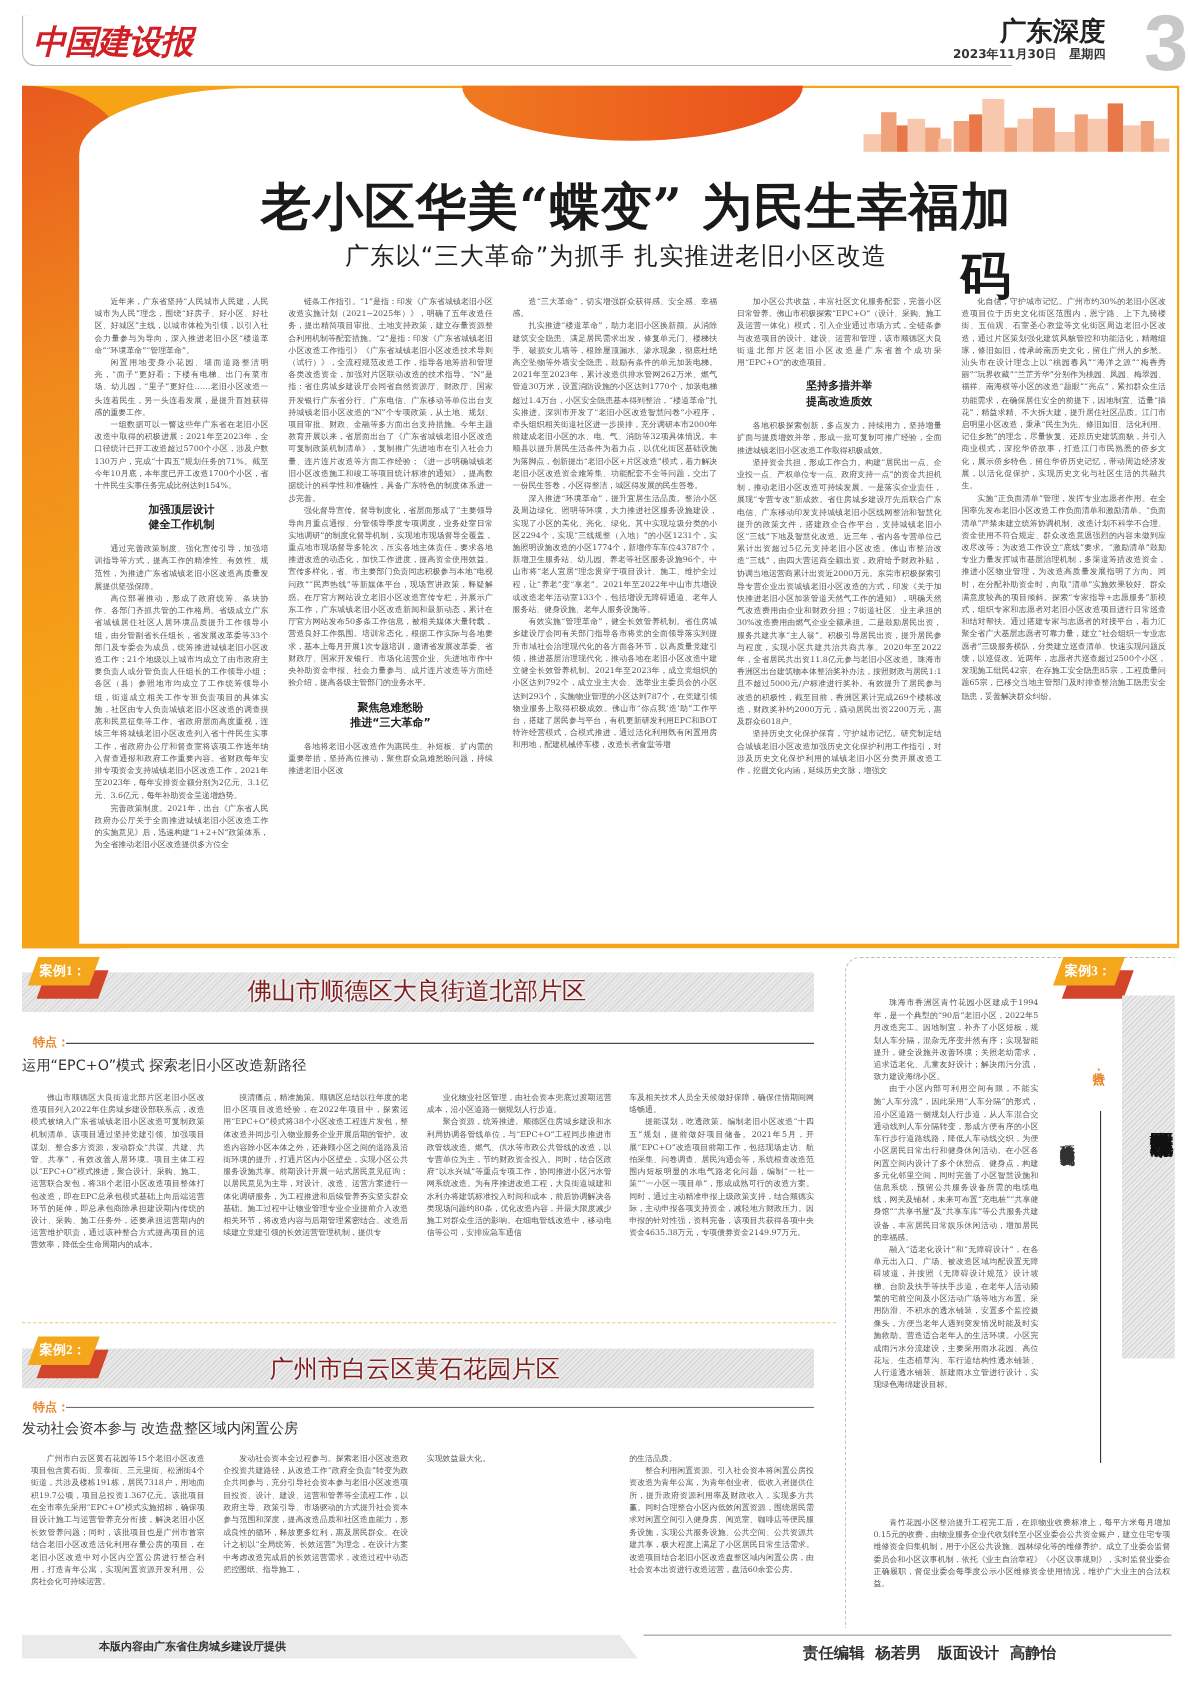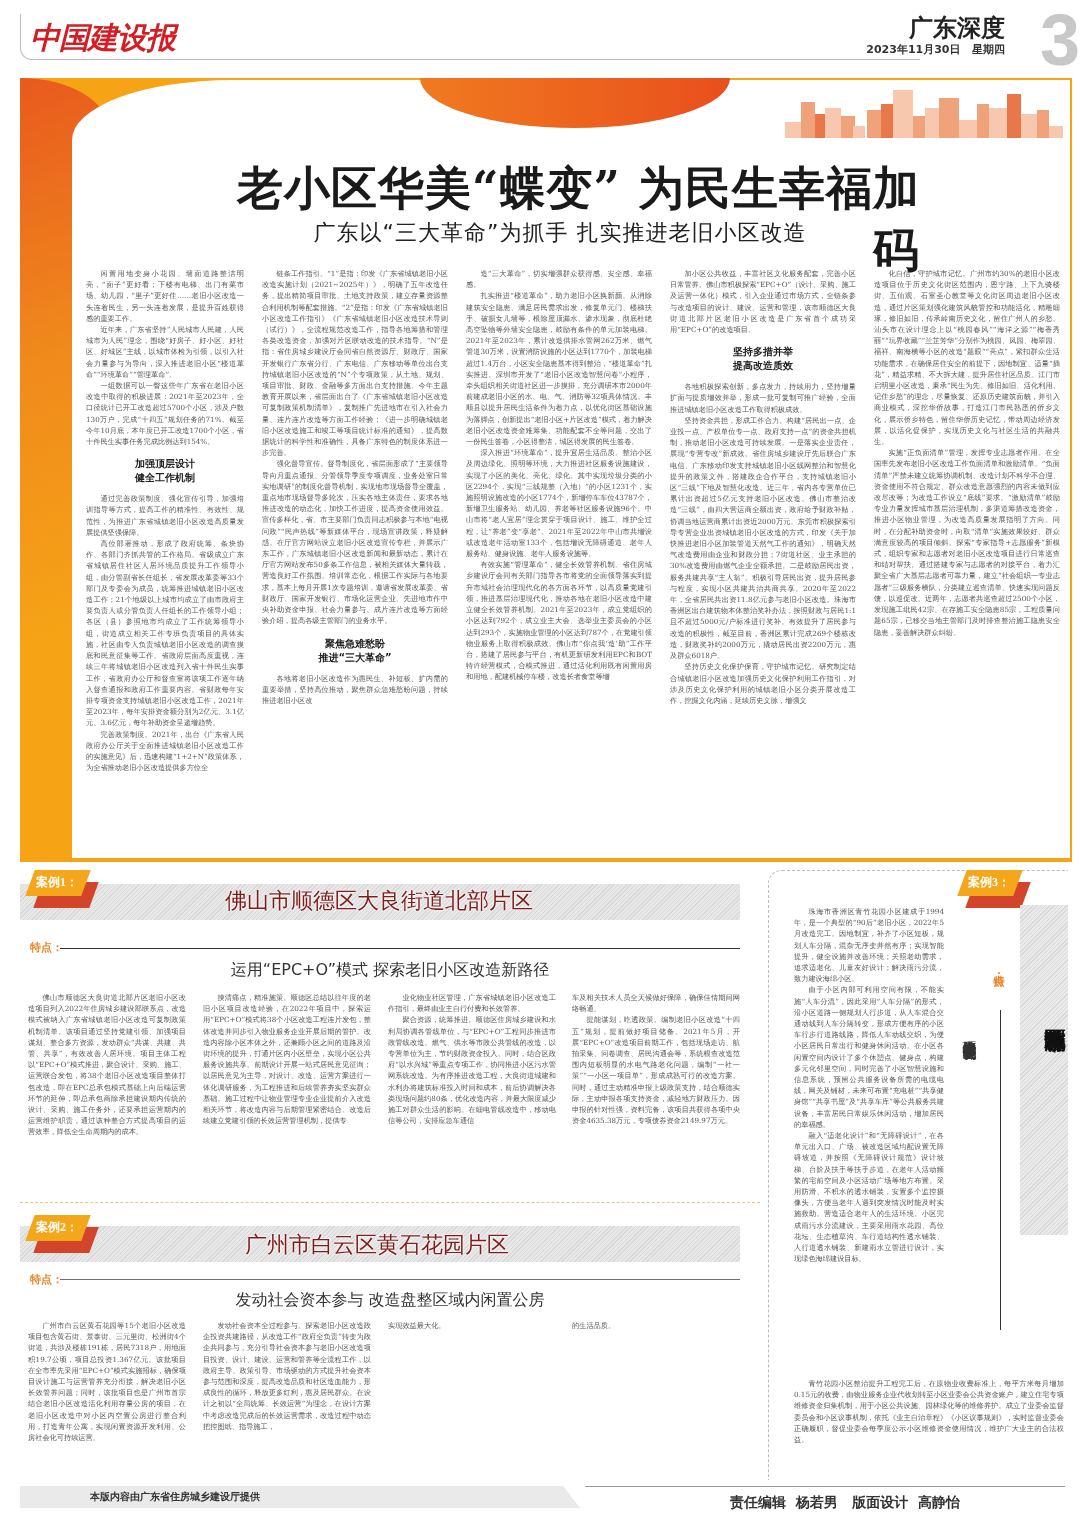--- a/index.html
+++ b/index.html
@@ -36,21 +36,21 @@
   
   .case-band { position: absolute; height: 36px; background: repeating-linear-gradient(135deg, #d8d8d8 0 1px, #e8e8e8 1px 3px); }
   .case-title { position: absolute; font-family: "DejaVu Sans", sans-serif; font-size: 22px; color: #7f1d1d; text-shadow: 0 0 2px #fff, 0 0 3px #fff; }
   .case-tag { position: absolute; width: 60px; height: 30px; }
   .case-tag .red { position: absolute; left: 8px; top: 12px; width: 56px; height: 26px; background: #d2452b; transform: skewX(-20deg); }
   .case-tag .gold { position: absolute; left: 0; top: 0; width: 56px; height: 26px; background: #f4a71b; transform: skewX(-20deg); }
   .case-tag .label { position: absolute; left: 6px; top: 4px; font-family: Liberation Serif, serif; font-weight: bold; font-size: 12px; color: #fff; white-space: nowrap; text-align: center; }
 
   .feat-label { position: absolute; font-family: "DejaVu Sans", sans-serif; font-size: 11px; color: #e8862b; font-weight: bold; }
   .feat-line { position: absolute; height: 1px; background: #333; }
-  .feat-text { position: absolute; font-family: "DejaVu Sans", sans-serif; font-size: 16px; color: #333; text-align: center; }
+  .feat-text { position: absolute; font-family: "DejaVu Sans", sans-serif; font-size: 13px; color: #333; text-align: left; }
 
   .dotted-h { position: absolute; height: 0; border-top: 1px dashed #e9c96c; }
 
   .case3-box { position: absolute; left: 768px; top: 870px; width: 300px; height: 610px; border-left: 1px dashed #bbb; border-top: 1px dashed #bbb; border-top-left-radius: 14px; }
   .case3-band { position: absolute; left: 1020px; top: 905px; width: 48px; height: 330px; background: repeating-linear-gradient(135deg, #d8d8d8 0 1px, #eaeaea 1px 3px); }
   .case3-title { position: absolute; left: 1020px; top: 1012px; width: 48px; font-family: "DejaVu Sans", sans-serif; font-size: 22px; line-height: 26px; color: #111; text-align: center; writing-mode: vertical-rl; }
   .case3-feat-label { position: absolute; left: 990px; top: 966px; font-family: "DejaVu Sans", sans-serif; font-size: 11px; color: #e8862b; font-weight: bold; writing-mode: vertical-rl; }
   .case3-vline { position: absolute; left: 1000px; top: 1010px; width: 1px; height: 320px; background: #333; }
   .case3-feat-text { position: absolute; left: 960px; top: 1030px; writing-mode: vertical-rl; font-family: "DejaVu Sans", sans-serif; font-size: 14px; line-height: 20px; color: #333; }
 
@@ -95,22 +95,22 @@
   <div class="bldg d" style="left:222px;width:14px;height:44px"></div>
   <div class="bldg l" style="left:236px;width:16px;height:24px"></div>
   <div class="bldg" style="left:252px;width:12px;height:28px"></div>
   <div class="bldg l" style="left:264px;width:14px;height:12px"></div>
 </div>
 
 <div class="headline">老小区华美“蝶变” 为民生幸福加码</div>
 <div class="subheadline">广东以“三大革命”为抓手  扎实推进老旧小区改造</div>
 
 <div class="col" style="left:86px;top:268px;width:158px;height:592px">
+  <p>近年来，广东省坚持“人民城市人民建，人民城市为人民”理念，围绕“好房子、好小区、好社区、好城区”主线，以城市体检为引领，以引入社会力量参与为导向，深入推进老旧小区“楼道革命”“环境革命”“管理革命”。</p>
   <p>闲置用地变身小花园、墙面道路整洁明亮，“面子”更好看；下楼有电梯、出门有菜市场、幼儿园，“里子”更好住……老旧小区改造一头连着民生，另一头连着发展，是提升百姓获得感的重要工作。</p>
-  <p>近年来，广东省坚持“人民城市人民建，人民城市为人民”理念，围绕“好房子、好小区、好社区、好城区”主线，以城市体检为引领，以引入社会力量参与为导向，深入推进老旧小区“楼道革命”“环境革命”“管理革命”。</p>
   <p>一组数据可以一瞥这些年广东省在老旧小区改造中取得的积极进展：2021年至2023年，全口径统计已开工改造超过5700个小区，涉及户数130万户，完成“十四五”规划任务的71%。截至今年10月底，本年度已开工改造1700个小区，省十件民生实事任务完成比例达到154%。</p>
   <div class="sub-h" style="white-space:pre-line">加强顶层设计
 健全工作机制</div>
   <p>通过完善政策制度、强化宣传引导，加强培训指导等方式，提高工作的精准性、有效性、规范性，为推进广东省城镇老旧小区改造高质量发展提供坚强保障。</p>
   <p>高位部署推动，形成了政府统筹、条块协作、各部门齐抓共管的工作格局。省级成立广东省城镇居住社区人居环境品质提升工作领导小组，由分管副省长任组长，省发展改革委等33个部门及专委会为成员，统筹推进城镇老旧小区改造工作；21个地级以上城市均成立了由市政府主要负责人或分管负责人任组长的工作领导小组；各区（县）参照地市均成立了工作统筹领导小组，街道成立相关工作专班负责项目的具体实施，社区由专人负责城镇老旧小区改造的调查摸底和民意征集等工作。省政府层面高度重视，连续三年将城镇老旧小区改造列入省十件民生实事工作，省政府办公厅和督查室将该项工作逐年纳入督查通报和政府工作重要内容。省财政每年安排专项资金支持城镇老旧小区改造工作，2021年至2023年，每年安排资金额分别为2亿元、3.1亿元、3.6亿元，每年补助资金呈递增趋势。</p>
   <p>完善政策制度。2021年，出台《广东省人民政府办公厅关于全面推进城镇老旧小区改造工作的实施意见》后，迅速构建“1+2+N”政策体系，为全省推动老旧小区改造提供多方位全</p>
 </div>
 
 <div class="col" style="left:262px;top:268px;width:186px;height:592px">
   <p>链条工作指引。“1”是指：印发《广东省城镇老旧小区改造实施计划（2021~2025年）》，明确了五年改造任务，提出精简项目审批、土地支持政策，建立存量资源整合利用机制等配套措施。“2”是指：印发《广东省城镇老旧小区改造工作指引》《广东省城镇老旧小区改造技术导则（试行）》，全流程规范改造工作，指导各地筹措和管理各类改造资金，加强对片区联动改造的技术指导。“N”是指：省住房城乡建设厅会同省自然资源厅、财政厅、国家开发银行广东省分行、广东电信、广东移动等单位出台支持城镇老旧小区改造的“N”个专项政策，从土地、规划、项目审批、财政、金融等多方面出台支持措施。今年主题教育开展以来，省层面出台了《广东省城镇老旧小区改造可复制政策机制清单》，复制推广先进地市在引入社会力量、连片连片改造等方面工作经验；《进一步明确城镇老旧小区改造施工和竣工等项目统计标准的通知》，提高数据统计的科学性和准确性，具备广东特色的制度体系进一步完善。</p>
@@ -152,21 +152,21 @@
 <div class="feat-line" style="left:60px;top:948px;width:680px"></div>
 <div class="feat-text" style="left:20px;top:960px;width:740px">运用“EPC+O”模式  探索老旧小区改造新路径</div>
 
 <div class="col" style="left:28px;top:992px;width:158px;height:200px">
     <p>佛山市顺德区大良街道北部片区老旧小区改造项目列入2022年住房城乡建设部联系点，改造模式被纳入广东省城镇老旧小区改造可复制政策机制清单。该项目通过坚持党建引领、加强项目谋划、整合多方资源，发动群众“共谋、共建、共管、共享”，有效改善人居环境。项目主体工程以“EPC+O”模式推进，聚合设计、采购、施工、运营联合发包，将38个老旧小区改造项目整体打包改造，即在EPC总承包模式基础上向后端运营环节的延伸，即总承包商除承担建设期内传统的设计、采购、施工任务外，还要承担运营期内的运营维护职责，通过该种整合方式提高项目的运营效率，降低全生命周期内的成本。</p>
   </div>
 <div class="col" style="left:203px;top:992px;width:168px;height:200px">
     <p>摸清痛点，精准施策。顺德区总结以往年度的老旧小区项目改造经验，在2022年项目中，探索运用“EPC+O”模式将38个小区改造工程连片发包，整体改造并同步引入物业服务企业开展后期的管护。改造内容除小区本体之外，还兼顾小区之间的道路及沿街环境的提升，打通片区内小区壁垒，实现小区公共服务设施共享。前期设计开展一站式居民意见征询；以居民意见为主导，对设计、改造、运营方案进行一体化调研服务，为工程推进和后续管养夯实坚实群众基础。施工过程中让物业管理专业企业提前介入改造相关环节，将改造内容与后期管理紧密结合。改造后续建立党建引领的长效运营管理机制，提供专</p>
   </div>
 <div class="col" style="left:388px;top:992px;width:168px;height:200px">
-    <p>业化物业社区管理，广东省城镇老旧小区改造工作指引，最终由业主自行付费和长效管养。</p>
+    <p>业化物业社区管理，由社会资本兜底过渡期运营成本，沿小区道路一侧规划人行步道。</p>
     <p>聚合资源，统筹推进。顺德区住房城乡建设和水利局协调各管线单位，与“EPC+O”工程同步推进市政管线改造。燃气、供水等市政公共管线的改造，以专营单位为主，节约财政资金投入。同时，结合区政府“以水兴城”等重点专项工作，协同推进小区污水管网系统改造。为有序推进改造工程，大良街道城建和水利办将建筑标准投入时间和成本，前后协调解决各类现场问题约80条，优化改造内容，并最大限度减少施工对群众生活的影响。在细电管线改造中，移动电信等公司，安排应急车通信</p>
   </div>
 <div class="col" style="left:572px;top:992px;width:168px;height:200px">
     <p style="text-indent:0">车及相关技术人员全天候做好保障，确保佳情期间网络畅通。</p>
     <p>提能谋划，吃透政策。编制老旧小区改造“十四五”规划，提前做好项目储备。2021年5月，开展“EPC+O”改造项目前期工作，包括现场走访、航拍采集、问卷调查、居民沟通会等，系统根查改造范围内短板明显的水电气路老化问题，编制“一社一策”“一小区一项目单”，形成成熟可行的改造方案。同时，通过主动精准申报上级政策支持，结合顺德实际，主动申报各项支持资金，减轻地方财政压力。因申报的针对性强，资料完备，该项目共获得各项中央资金4635.38万元，专项债券资金2149.97万元。</p>
   </div>
 
 <div class="dotted-h" style="left:20px;top:1202px;width:740px"></div>
 
 <div class="case-band" style="left:20px;top:1226px;width:720px"></div>
@@ -184,20 +184,21 @@
     <p>广州市白云区黄石花园等15个老旧小区改造项目包含黄石街、景泰街、三元里街、松洲街4个街道，共涉及楼栋191栋，居民7318户，用地面积19.7公顷，项目总投资1.367亿元。该批项目在全市率先采用“EPC+O”模式实施招标，确保项目设计施工与运营管养充分衔接，解决老旧小区长效管养问题；同时，该批项目也是广州市首宗结合老旧小区改造活化利用存量公房的项目，在老旧小区改造中对小区内空置公房进行整合利用，打造青年公寓，实现闲置资源开发利用、公房社会化可持续运营。</p>
   </div>
 <div class="col" style="left:203px;top:1320px;width:168px;height:160px">
     <p>发动社会资本全过程参与。探索老旧小区改造政企投资共建路径，从改造工作“政府全负责”转变为政企共同参与，充分引导社会资本参与老旧小区改造项目投资、设计、建设、运营和管养等全流程工作，以政府主导、政策引导、市场驱动的方式提升社会资本参与范围和深度，提高改造品质和社区造血能力，形成良性的循环，释放更多红利，惠及居民群众。在设计之初以“全局统筹、长效运营”为理念，在设计方案中考虑改造完成后的长效运营需求，改造过程中动态把控图纸、指导施工，</p>
   </div>
 <div class="col" style="left:388px;top:1320px;width:168px;height:160px">
     <p style="text-indent:0">实现效益最大化。</p>
   </div>
 <div class="col" style="left:572px;top:1320px;width:168px;height:160px">
     <p style="text-indent:0">的生活品质。</p>
+    <p>整合利用闲置资源。引入社会资本将闲置公房投资改造为青年公寓，为青年创业者、低收入者提供住所，提升政府资源利用率及财政收入，实现多方共赢。同时合理整合小区内低效闲置资源，围绕居民需求对闲置空间引入健身房、阅览室、咖啡店等便民服务设施，实现公共服务设施、公共空间、公共资源共建共享，极大程度上满足了小区居民日常生活需求。改造项目结合老旧小区改造盘整区域内闲置公房，由社会资本出资进行改造运营，盘活60余套公房。</p>
   </div>
 
 <div class="case3-box"></div>
 <div class="case-tag" style="left:962px;top:870px">
   <div class="red"></div>
     <div class="gold"></div>
   <div class="label">案例3：</div>
 </div>
 <div class="case3-band"></div>
 <div class="case3-title">珠海市香洲区青竹花园小区</div>

